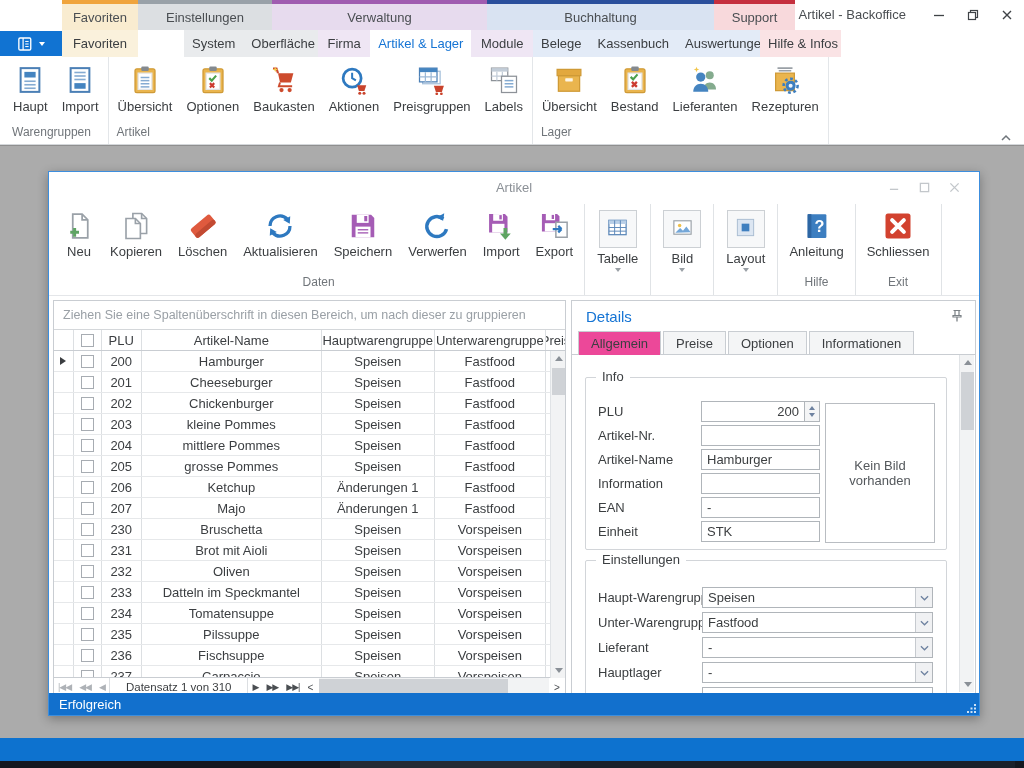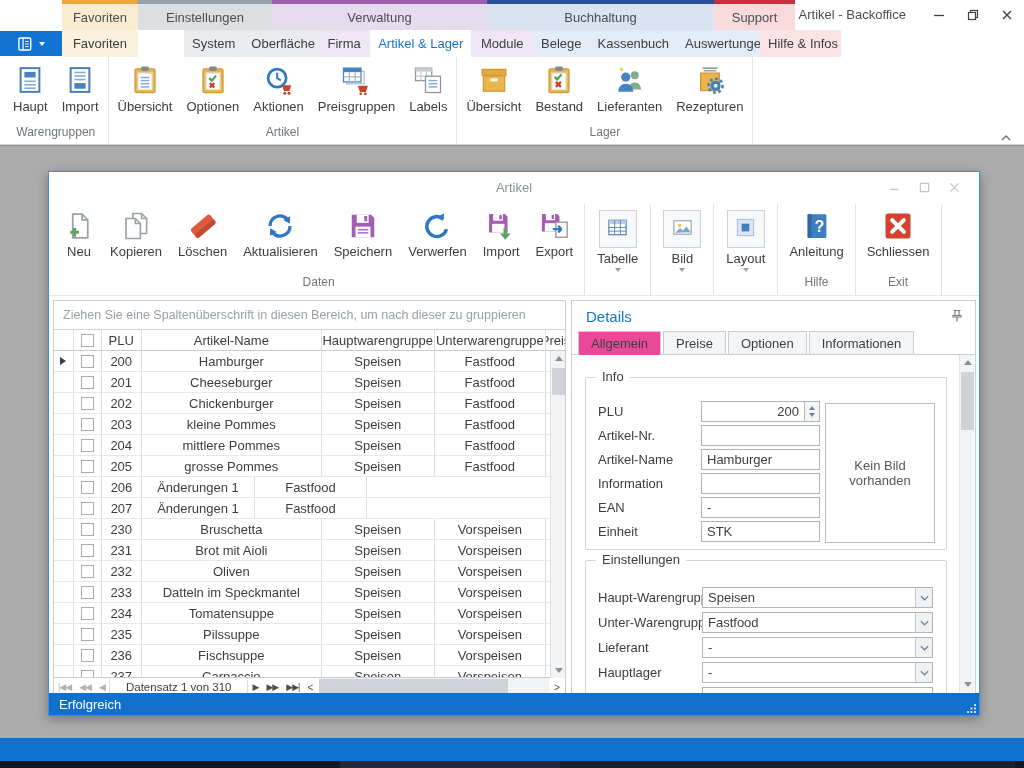--- a/index.html
+++ b/index.html
@@ -25,21 +25,21 @@
   .rtab{display:flex;align-items:center;padding:0 8px;font-size:13px;color:#3b3e41;white-space:nowrap;cursor:pointer;}
   .rtab.sel{background:#fff;color:#1574d4;}
 
   
   .ribbon{position:absolute;left:0;top:57px;width:1024px;height:88px;background:#fff;border-bottom:1px solid #d4d7da;display:flex;padding-left:4px;}
   .rgroup{display:flex;flex-direction:column;border-right:1px solid #e3e6e9;padding:0 2px;}
   .rbtns{flex:1;display:flex;align-items:flex-start;padding-top:5px;}
   .rbtn{display:flex;flex-direction:column;align-items:center;gap:4px;padding:3px 7px;font-size:13px;color:#3b3e41;cursor:pointer;}
   .rbtn .ic{width:30px;height:30px;display:block;}
   .rbtn .ic svg{width:30px;height:30px;}
-  .rglabel{text-align:center;font-size:12px;color:#70757a;padding:2px 6px 5px;white-space:nowrap;}
+  .rglabel{font-size:12px;color:#70757a;padding:2px 6px 5px;white-space:nowrap;}
   .ribchev{position:absolute;right:8px;top:70px;width:16px;height:12px;cursor:pointer;}
   .ribchev svg{width:12px;height:8px;}
 
   
   .content{position:absolute;left:0;top:145px;width:1024px;height:593px;background:#ababab;border-top:1px solid #8f8f8f;}
   .bottombar{position:absolute;left:0;top:738px;width:1024px;height:23px;background:#0d72cf;}
   .taskstrip{position:absolute;left:0;top:761px;width:1024px;height:7px;background:#141820;}
   .taskstrip .seg1{position:absolute;left:340px;top:0;width:220px;height:7px;background:#232a35;}
   .taskstrip .seg2{position:absolute;left:560px;top:0;width:455px;height:7px;background:#1b212b;}
 
@@ -239,20 +239,31 @@
                 <rect x="4" y="3" width="16" height="19" rx="1.5" fill="#eab54e" stroke="#cf9a36"></rect>
                 <rect x="9" y="1.2" width="6" height="3.6" rx="1" fill="#83898f"></rect>
                 <rect x="6.5" y="6.5" width="11" height="13" fill="#fff" stroke="#e3e5e7"></rect>
                 <path d="M9 10.5l2 2 3.5-4" fill="none" stroke="#4aa04a" stroke-width="1.7"></path>
                 <path d="M9.5 14.5l3.5 3.5M13 14.5L9.5 18" stroke="#cc3b2f" stroke-width="1.7"></path>
               </svg></span>
             <span>Optionen</span>
           </div>
           <div class="rbtn">
             <span class="ic"><svg viewBox="0 0 24 24">
+                <path d="M7.2 6.5h12.3l-2 7.5H8.8z" fill="#cd4b2d"></path>
+                <path d="M7.2 6.5L6 2.8H3.2" fill="none" stroke="#cd4b2d" stroke-width="1.7"></path>
+                <path d="M8.8 14l-.9 3h10.6" fill="none" stroke="#cd4b2d" stroke-width="1.5"></path>
+                <circle cx="10" cy="20" r="1.7" fill="#cd4b2d"></circle>
+                <circle cx="16.5" cy="20" r="1.7" fill="#cd4b2d"></circle>
+                <path d="M5 1.2l.6 1.7 1.7.6-1.7.6L5 5.8l-.6-1.7-1.7-.6 1.7-.6z" fill="#f2c64b"></path>
+              </svg></span>
+            <span>Baukasten</span>
+          </div>
+          <div class="rbtn">
+            <span class="ic"><svg viewBox="0 0 24 24">
                 <circle cx="10.5" cy="10.5" r="7.2" fill="#fff" stroke="#2e79c0" stroke-width="2.2"></circle>
                 <path d="M10.5 6.2v4.3l3 1.8" fill="none" stroke="#2e79c0" stroke-width="1.6"></path>
                 <g fill="#c9432c">
                   <path d="M14.5 16.2h7.3l-1.5 4.6h-4.4z"></path>
                   <circle cx="16.6" cy="22.5" r="1.2"></circle>
                   <circle cx="20" cy="22.5" r="1.2"></circle>
                 </g>
               </svg></span>
             <span>Aktionen</span>
           </div>
@@ -638,30 +649,32 @@
                 <div class="gcell" style="width: 113px;">Speisen</div>
                 <div class="gcell" style="width: 112px;">Fastfood</div>
                 <div class="gcell" style="width: 19px; border-right: none;"></div>
               </div>
               <div class="grow">
                 <div class="gcell" style="width: 20px;"></div>
                 <div class="gcell" style="width: 28px;">
                   <span class="cb"></span>
                 </div>
                 <div class="gcell" style="width: 40px;">206</div>
+                <div class="gcell" style="width: 181px;">Ketchup</div>
                 <div class="gcell" style="width: 113px;">Änderungen 1</div>
                 <div class="gcell" style="width: 112px;">Fastfood</div>
                 <div class="gcell" style="width: 19px; border-right: none;"></div>
               </div>
               <div class="grow">
                 <div class="gcell" style="width: 20px;"></div>
                 <div class="gcell" style="width: 28px;">
                   <span class="cb"></span>
                 </div>
                 <div class="gcell" style="width: 40px;">207</div>
+                <div class="gcell" style="width: 181px;">Majo</div>
                 <div class="gcell" style="width: 113px;">Änderungen 1</div>
                 <div class="gcell" style="width: 112px;">Fastfood</div>
                 <div class="gcell" style="width: 19px; border-right: none;"></div>
               </div>
               <div class="grow">
                 <div class="gcell" style="width: 20px;"></div>
                 <div class="gcell" style="width: 28px;">
                   <span class="cb"></span>
                 </div>
                 <div class="gcell" style="width: 40px;">230</div>

